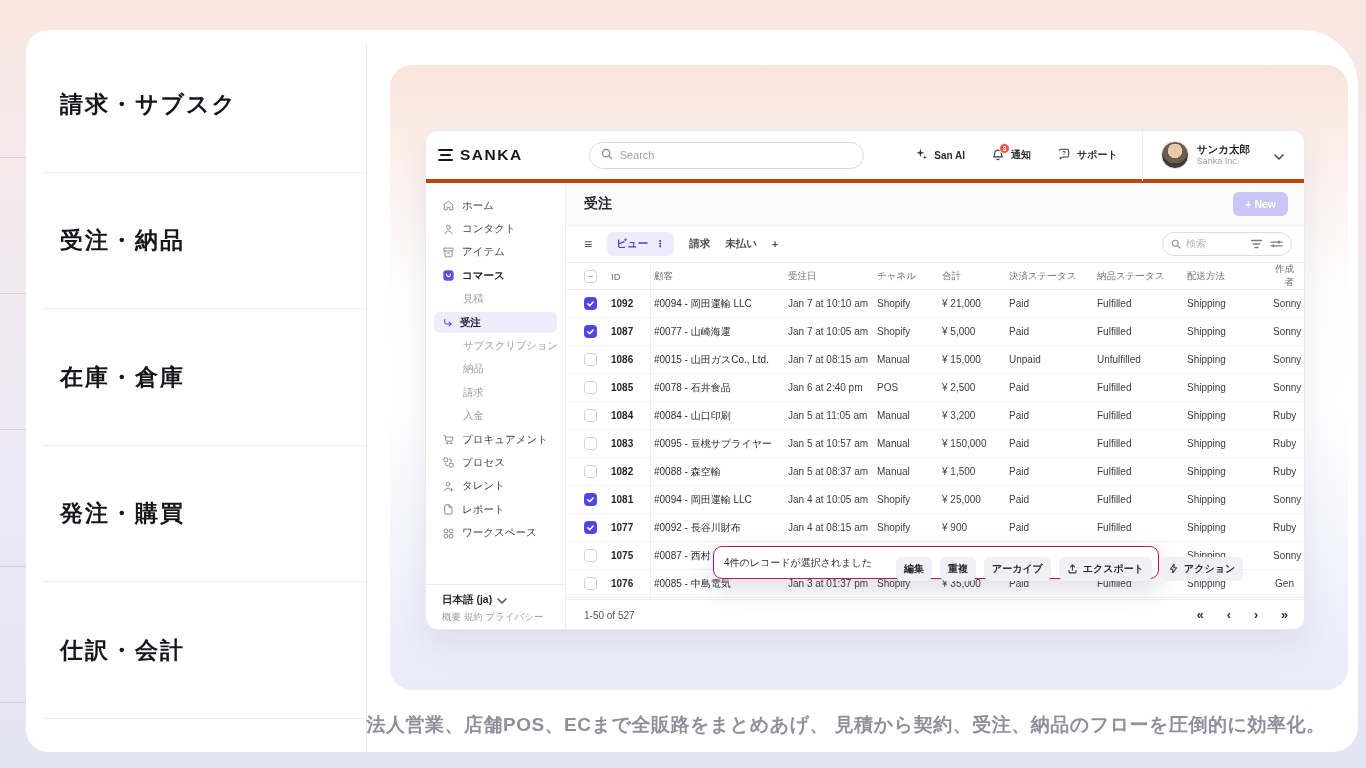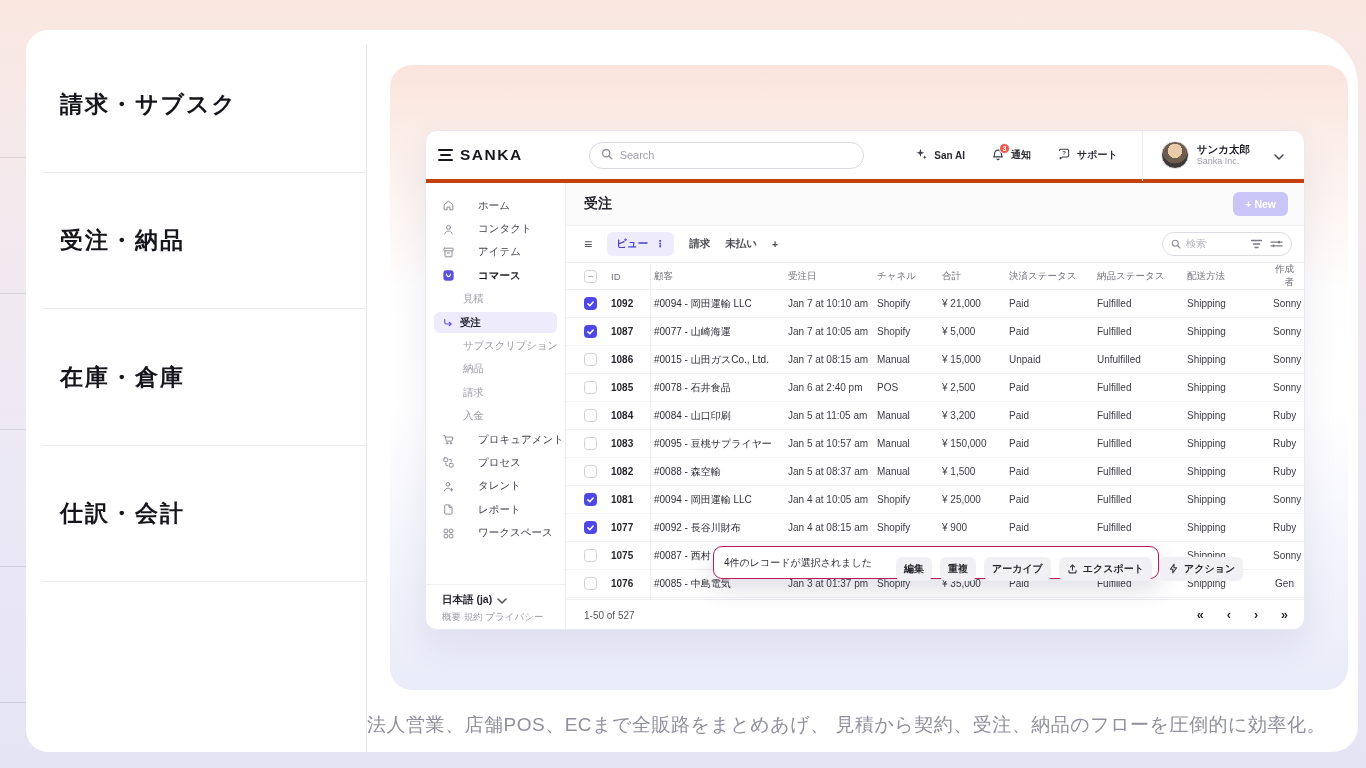--- a/index.html
+++ b/index.html
@@ -54,21 +54,21 @@
   .user-meta { display:flex; flex-direction:column; line-height:1.25; }
   .user-meta b { font-size:10.5px; font-weight:700; color:#1d1d26; }
   .user-meta i { font-style:normal; font-size:9px; color:#9d9da8; }
   .user .chev { margin-left:16px; color:#4a4a55; }
   .chev svg { width:10px; height:6px; }
 
   
   .appbody { display:flex; height:448px; }
   .appside { position:relative; width:140px; border-right:1px solid #ededf2; flex-shrink:0; }
   .side-items { padding-top:11px; }
-  .sd-item { height:23.4px; display:flex; align-items:center; gap:23px; padding-left:16px;
+  .sd-item { height:23.4px; display:flex; align-items:center; gap:7px; padding-left:16px;
              font-size:10.5px; color:#40404b; cursor:pointer; }
   .sd-item .ic { width:13px; height:13px; color:#8a8a96; display:flex; flex-shrink:0; }
   .sd-item .ic svg { width:100%; height:100%; }
   .sd-strong span.lb { font-weight:700; color:#17171f; }
   .sd-sub { height:23.4px; display:flex; align-items:center; padding-left:37px; font-size:10.5px;
             letter-spacing:-0.2px; color:#9b9ba6; cursor:pointer; }
   .sd-sub.active { padding:1px 8px; }
   .sub-pill { width:100%; height:21px; background:#edebfc; border-radius:6px; display:flex; align-items:center;
               gap:6px; padding-left:8px; color:#1d1d26; font-weight:700; }
   .sub-pill .ic { width:12px; height:12px; color:#5b4fe0; display:flex; }
@@ -122,22 +122,22 @@
             color:#26262e; display:flex; align-items:center; gap:5px; cursor:pointer; white-space:nowrap; font-family:inherit;margin-top:12px; }
   .selbtn svg { width:11px; height:11px; color:#3a3a44; }
 
   .tfoot { position:absolute; left:0; right:0; bottom:0; height:32px; border-top:1px solid #ededf2;
            display:flex; align-items:center; padding:0 16px 0 18px; }
   .range { font-size:10px; color:#55555f; }
   .pagers { margin-left:auto; display:flex; gap:23px; }
   .pagers span { font-size:12.5px; font-weight:700; color:#2c2c35; cursor:pointer; line-height:1; }
 
   
-  .caption { position:absolute; left:366px; top:712px; width:960px; text-align:right; z-index:2;
-             font-size:19px; color:#8f8f9d; letter-spacing:0.5px; }
+  .caption { position:absolute; left:366px; top:712px; width:960px; text-align:center; z-index:2;
+             font-size:19px; color:#8f8f9d; letter-spacing:0.5px;font-weight:bold; }
 </style>
 </head>
 <body>
 
 <div class="stage">
 
   <div class="stub" style="top:157px"></div>
   <div class="stub" style="top:293px"></div>
   <div class="stub" style="top:429px"></div>
   <div class="stub" style="top:566px"></div>
@@ -148,20 +148,24 @@
         <div class="ft-row">
           <span>請求・サブスク</span>
           <div class="ft-div"></div>
         </div>
         <div class="ft-row">
           <span>受注・納品</span>
           <div class="ft-div"></div>
         </div>
         <div class="ft-row">
           <span>在庫・倉庫</span>
+          <div class="ft-div"></div>
+        </div>
+        <div class="ft-row">
+          <span>発注・購買</span>
           <div class="ft-div"></div>
         </div>
         <div class="ft-row">
           <span>仕訳・会計</span>
           <div class="ft-div"></div>
         </div>
       </div>
     <div class="col-border"></div>
   </div>
 

